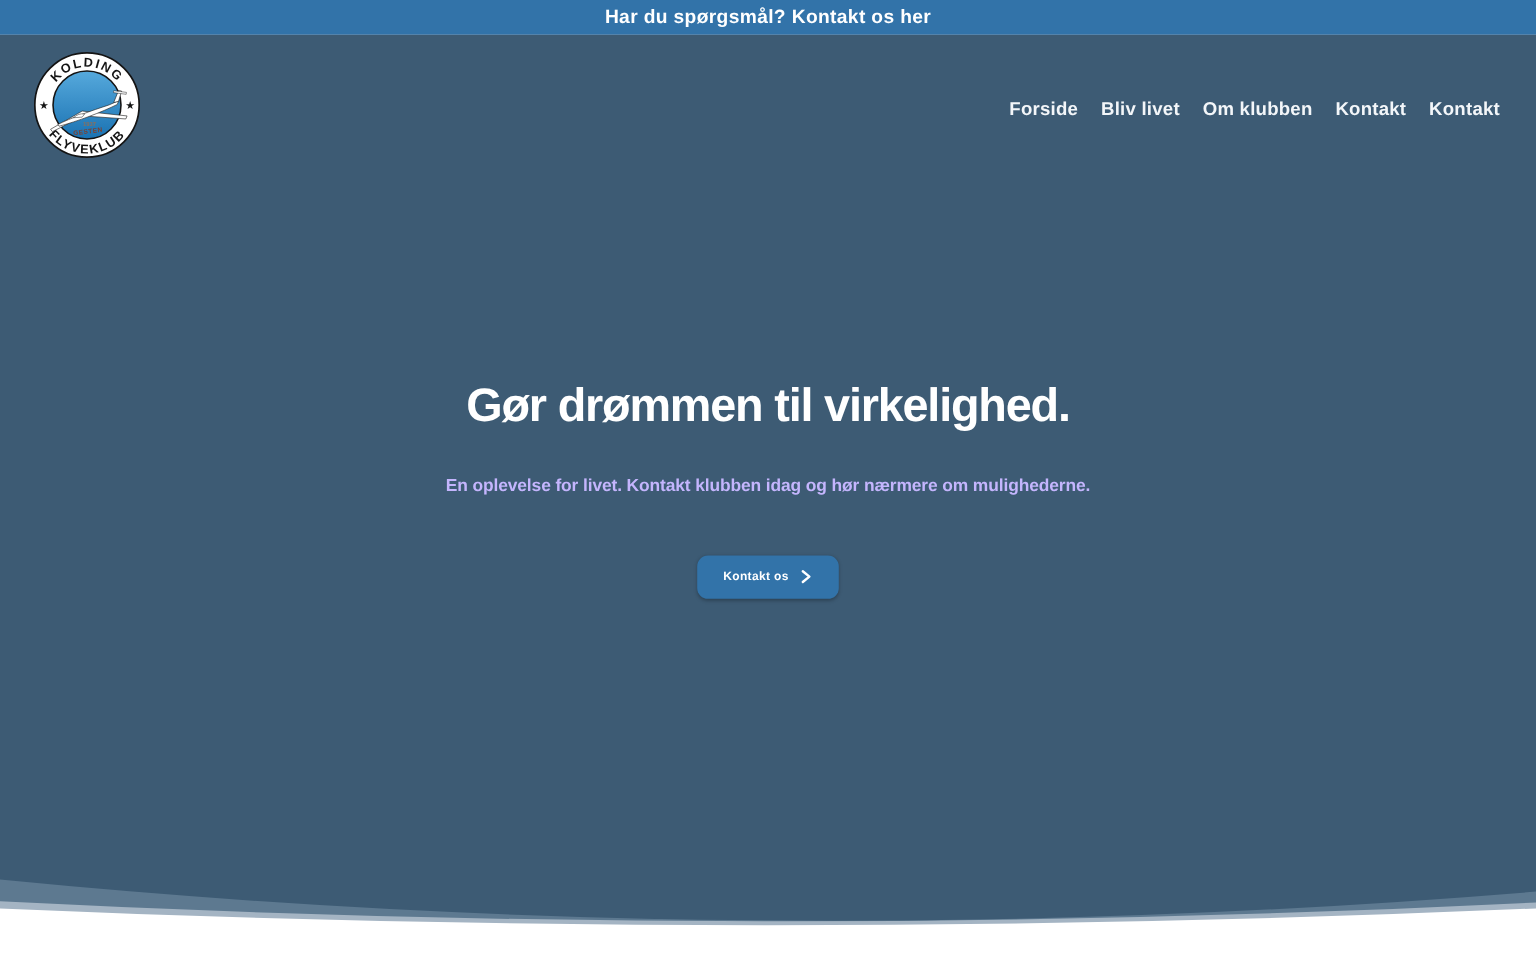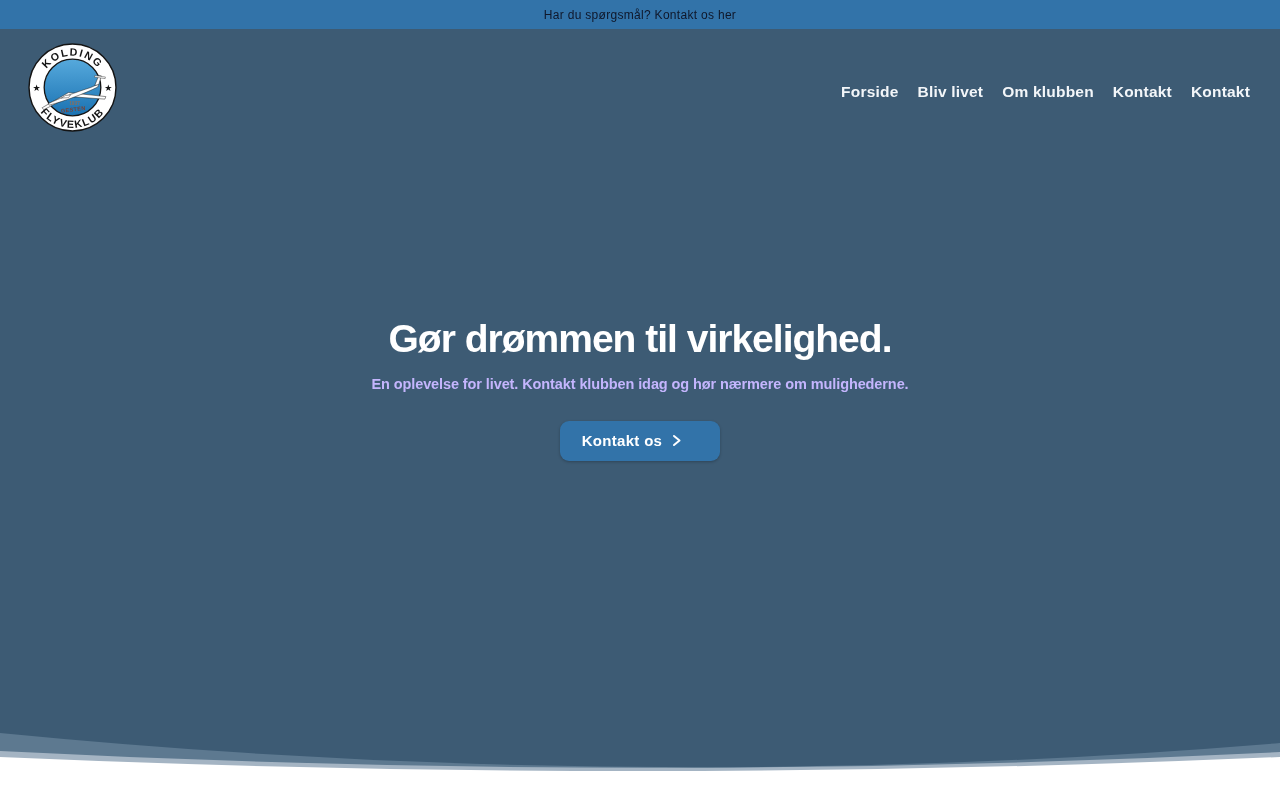--- a/index.html
+++ b/index.html
@@ -10,21 +10,21 @@
     background:#ffffff;
     overflow:hidden;
   }
   
   .topbar {
     height:29px;
     background:#3273a9;
     display:flex; align-items:center; justify-content:center;
   }
   .topbar-msg {
-    color:#0f172a; font-size:12px; font-weight:400; letter-spacing:.3px;
+    color:#ffffff; font-size:16px; font-weight:700; letter-spacing:.3px;
     cursor:pointer;
   }
   
   .hero {
     position:relative;
     height:671px;
     background:#3d5b74;
   }
   .header {
     display:flex; align-items:center; justify-content:space-between;
@@ -33,37 +33,37 @@
   }
   .logo { width:89px; height:89px; display:block; cursor:pointer; }
   .nav { display:flex; align-items:flex-end; gap:19px; margin-top:10px; }
   .nav-link {
     color:#f3f6f9; font-size:15.5px; font-weight:700; letter-spacing:.2px;
     cursor:pointer; text-decoration:none;
   }
   
   .hero-content {
     position:absolute; left:0; right:0; top:289px;
-    display:flex; flex-direction:column; align-items:center; text-align:center;
+    display:flex; flex-direction:column; align-items:center; text-align:center;gap:21px;
   }
   .hero-title {
     color:#ffffff; font-size:39px; font-weight:800; letter-spacing:-1px;
     line-height:1.1;
   }
   .hero-subtitle {
     margin-top:15px;
     color:#c4b5fd; font-size:14.5px; font-weight:700; letter-spacing:-.1px;
   }
   .cta-button {
     margin-top:29px;
     display:inline-flex; align-items:center; gap:9px;
     background:#3273a9; color:#ffffff;
     border:none; border-radius:9px;
-    padding:11px 38px 12px 22px;
-    font-family:inherit; font-size:15px; font-weight:700; letter-spacing:.3px;
+    padding:11px 22px 12px 22px;
+    font-family:inherit; font-size:10px; font-weight:700; letter-spacing:.3px;
     cursor:pointer;
     box-shadow:0 1px 3px rgba(0,0,0,.25);
   }
   .cta-button svg { display:block; }
   
   .divider { position:relative; height:80px; background:#ffffff; }
   .divider svg { position:absolute; inset:0; width:100%; height:100%; display:block; }
   .bottom-space { height:20px; background:#ffffff; }
 </style>
 </head>

